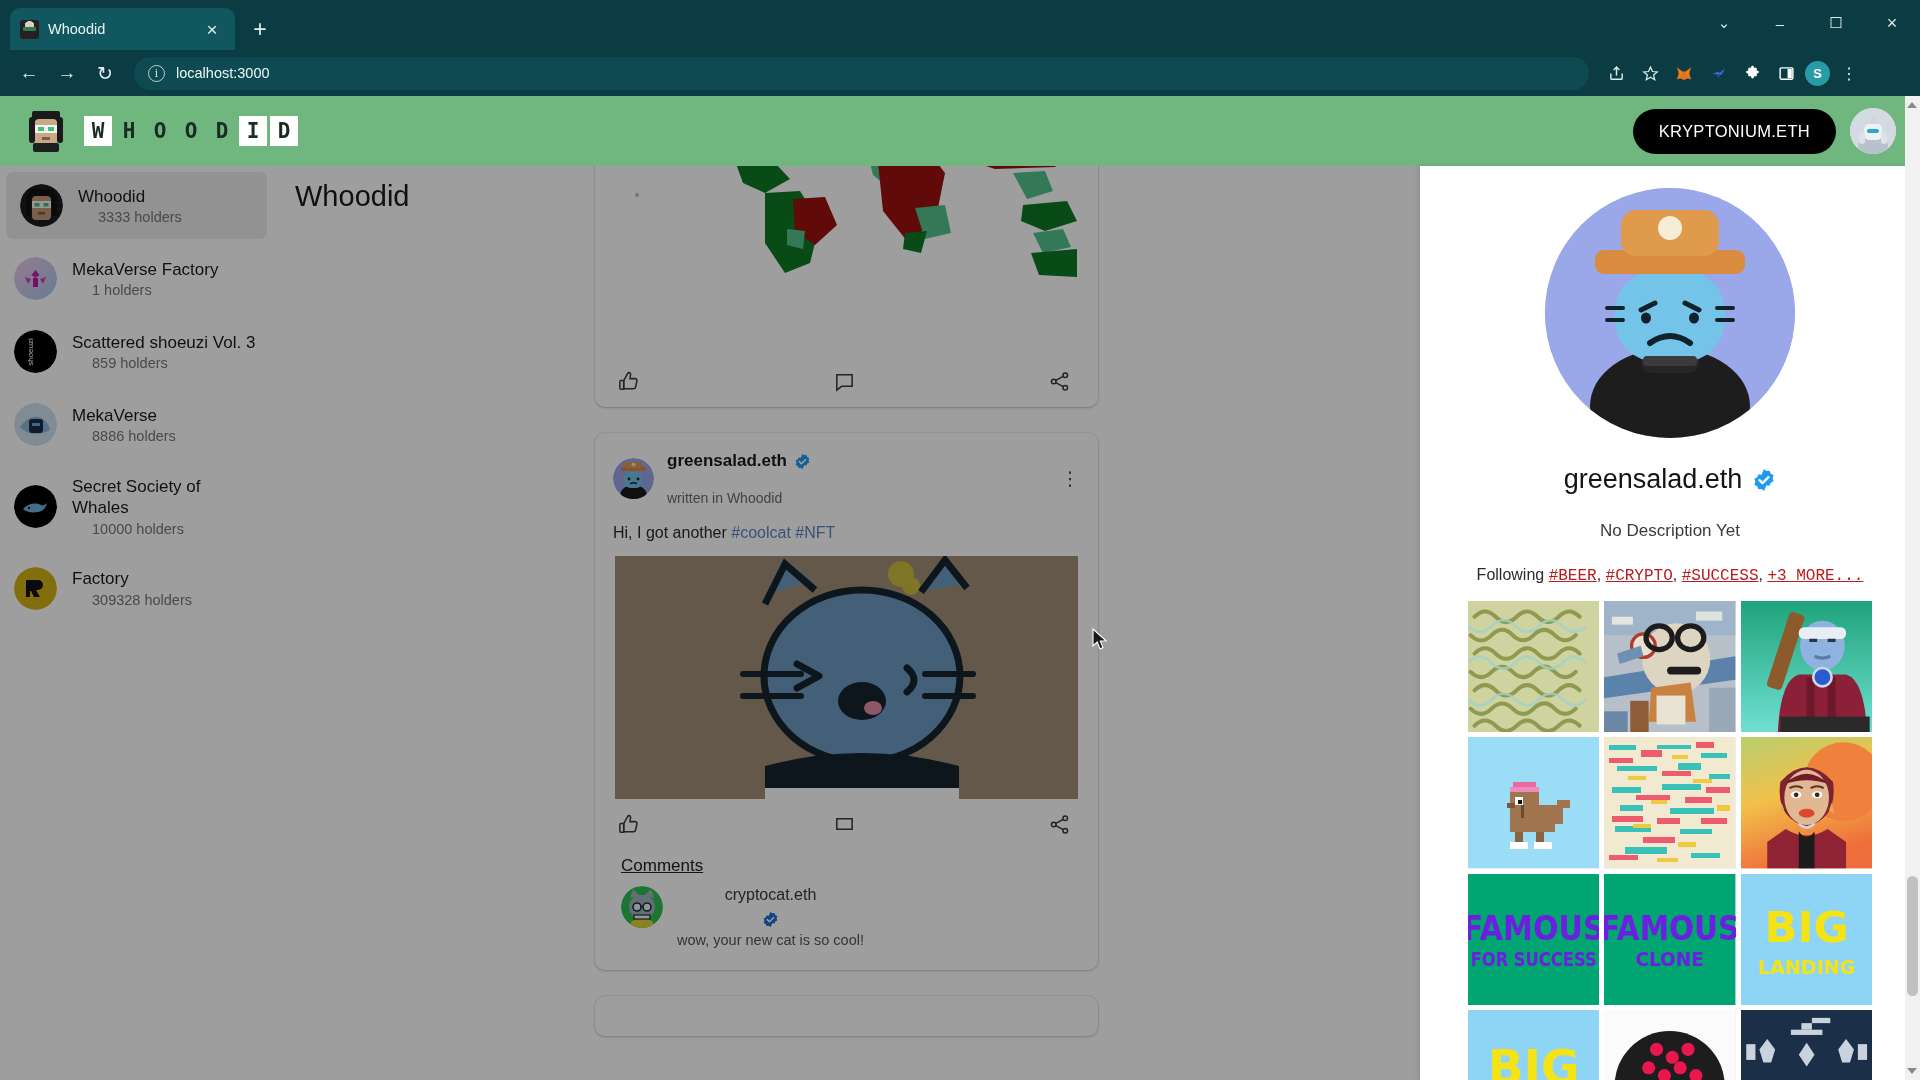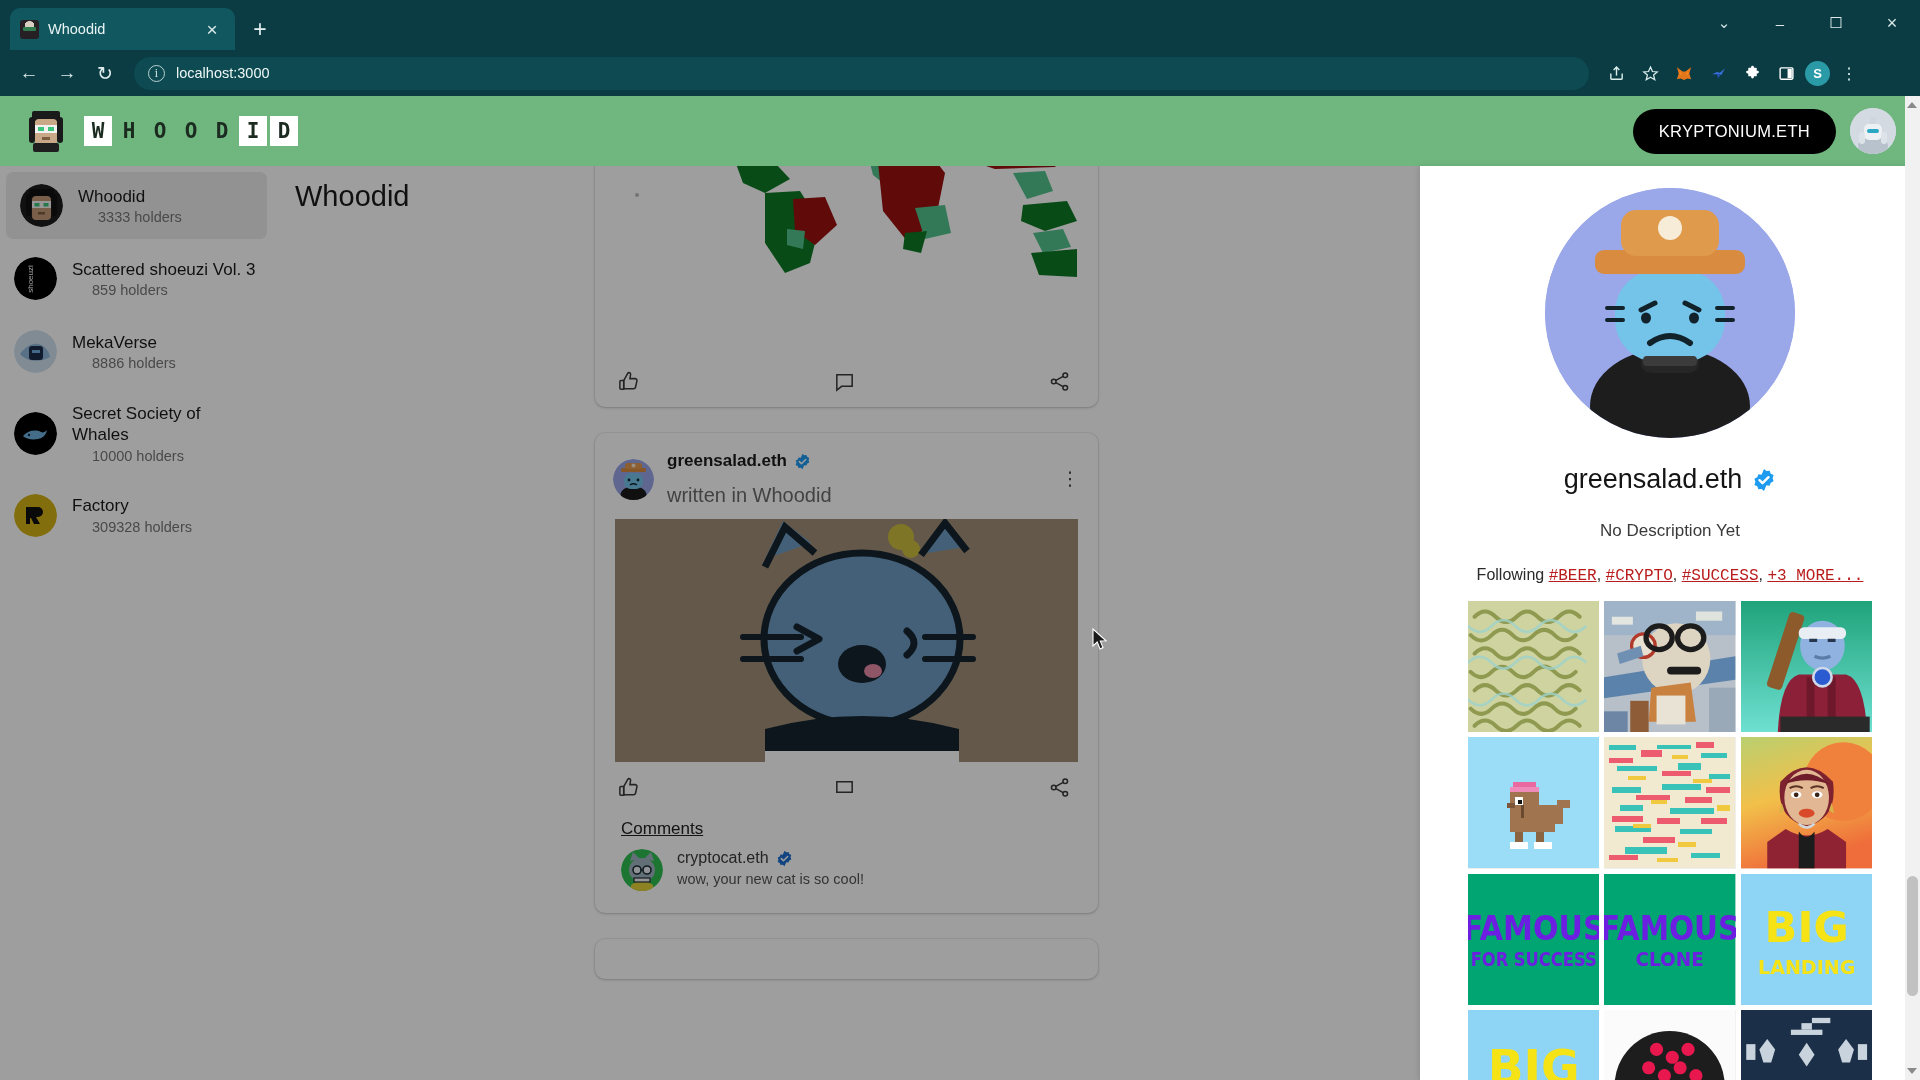--- a/index.html
+++ b/index.html
@@ -124,35 +124,35 @@
   .card {
     width: 503px; margin: 0 auto 26px auto; background: #fff; border-radius: 10px;
     box-shadow: 0 1px 3px rgba(0,0,0,.18), 0 0 0 1px rgba(0,0,0,.05);
     overflow: hidden;
   }
   .card.partial-top { margin-top: -118px; }
   .post-head { display:flex; align-items: center; gap: 13px; padding: 18px 18px 12px 18px; }
   .post-av { width: 41px; height: 41px; border-radius: 50%; flex:none; overflow:hidden; position:relative; }
   .post-meta { flex: 1; min-width: 0; }
   .post-user { font-size: 17px; font-weight: 700; color: #1b1b1b; display: flex; align-items: center; gap: 7px; }
-  .post-sub { font-size: 20px; color: #6b6b6b; margin-top: 13px; }
+  .post-sub { font-size: 14px; color: #6b6b6b; margin-top: 19px; }
   .verified { width: 17px; height: 17px; flex: none; }
   .kebab { color:#444; font-size: 19px; letter-spacing:0; line-height:.6; width:20px; text-align:center; }
   .post-text { font-size: 16px; color: #2a2a2a; padding: 6px 18px 14px 18px; }
   .post-text a { color: #5b86c4; text-decoration: none; }
   .post-media { width: 463px; height: 243px; margin: 0 auto; overflow: hidden; position: relative; }
   .actions { display: flex; align-items: center; padding: 14px 22px 14px 22px; }
   .act { width: 33%; display: flex; }
   .act.mid { justify-content: center; }
   .act.end { justify-content: flex-end; }
   .act svg { stroke: #3b3b3b; }
   .comments-h { font-size: 17px; color: #232323; padding: 6px 18px 10px 26px; text-decoration: underline; }
   .comment { display: flex; gap: 14px; padding: 0 18px 22px 26px; }
   .cm-av { width: 42px; height: 42px; border-radius: 50%; flex:none; overflow:hidden; position:relative; }
-  .cm-user { font-size: 16px; color: #3a3a3a; display: flex; align-items: center; gap: 7px; }
+  .cm-user { font-size: 16px; color: #3a3a3a; display: flex; align-items: center; gap: 7px; flex-direction: column; }
   .cm-text { font-size: 14.5px; color: #555; margin-top: 4px; }
 
   
   .profile {
     width: 500px; flex: none; background: #fff; position: relative; z-index: 6;
     box-shadow: -2px 0 6px rgba(0,0,0,.10);
     overflow: hidden;
   }
   .prof-av-wrap { display:flex; justify-content:center; padding-top: 22px; }
   .prof-av {
@@ -322,20 +322,41 @@
               <rect x="23.5" y="19" width="5" height="3.5" fill="#3ec47a"></rect>
               <rect x="18" y="28" width="7" height="2.5" fill="#7a5c40"></rect>
             </svg>
           </div>
           <div class="side-txt">
             <div class="side-name">Whoodid</div>
             <div class="side-holders">3333 holders</div>
           </div>
         </div>
 
+        <div class="side-item">
+          <div class="side-av">
+            <svg width="43" height="43" viewBox="0 0 43 43">
+              <defs>
+                  <linearGradient id="mf" x1="0" y1="0" x2="1" y2="1">
+                    <stop offset="0" stop-color="#f0c8e8"></stop>
+                    <stop offset="1" stop-color="#a7c8ee"></stop>
+                  </linearGradient>
+                </defs>
+              <circle cx="21.5" cy="21.5" r="21.5" fill="url(#mf)"></circle>
+              <path d="M21.5 13l4 5-4 3-4-3z" fill="#c41fb0"></path>
+              <path d="M11 20l6 2-3 5z" fill="#d63cc0"></path>
+              <path d="M32 20l-6 2 3 5z" fill="#d63cc0"></path>
+              <rect x="19" y="21" width="5" height="9" fill="#b81aa2"></rect>
+            </svg>
+          </div>
+          <div class="side-txt">
+            <div class="side-name">MekaVerse Factory</div>
+            <div class="side-holders">1 holders</div>
+          </div>
+        </div>
 
         <div class="side-item">
           <div class="side-av">
             <svg width="43" height="43" viewBox="0 0 43 43">
               <circle cx="21.5" cy="21.5" r="21.5" fill="#000"></circle>
               <text x="19" y="22" fill="#fff" font-size="8" font-family="Liberation Sans, sans-serif" transform="rotate(-90 19 22)" text-anchor="middle">shoeuzi</text>
             </svg>
           </div>
           <div class="side-txt">
             <div class="side-name">Scattered shoeuzi Vol. 3</div>
@@ -458,20 +479,23 @@
                   <svg class="verified" viewBox="0 0 24 24">
                       <path d="M12 1l2.4 2.1 3.2-.4 1.1 3 2.9 1.4-1 3.1 1 3.1-2.9 1.4-1.1 3-3.2-.4L12 23l-2.4-2.1-3.2.4-1.1-3-2.9-1.4 1-3.1-1-3.1 2.9-1.4 1.1-3 3.2.4z" fill="#1d9bf0"></path>
                       <path d="M7.5 12.2l3 3 6-6" stroke="#fff" stroke-width="2.1" fill="none" stroke-linecap="round" stroke-linejoin="round"></path>
                     </svg>
                 </div>
                 <div class="post-sub">written in Whoodid</div>
               </div>
               <div class="kebab">⋮</div>
             </div>
 
+            <div class="post-text">
+              <span>Hi, I got another </span><a href="#">#coolcat</a> <a href="#">#NFT</a>
+            </div>
 
             <div class="post-media">
               <svg viewBox="0 0 463 243" preserveAspectRatio="xMidYMid slice" class="fill">
                 <rect width="463" height="243" fill="#a08f77"></rect>
                 <circle cx="286" cy="18" r="13" fill="#cbbd3f"></circle>
                 <circle cx="296" cy="30" r="9" fill="#cbbd3f"></circle>
                 <path d="M150 40 L168 2 L196 24 Z" fill="#6f9cc4"></path>
                 <path d="M312 34 L330 0 L350 28 Z" fill="#6f9cc4"></path>
                 <ellipse cx="247" cy="120" rx="98" ry="86" fill="#6f9cc4"></ellipse>
                 <ellipse cx="247" cy="120" rx="98" ry="86" fill="none" stroke="#14242e" stroke-width="7"></ellipse>

